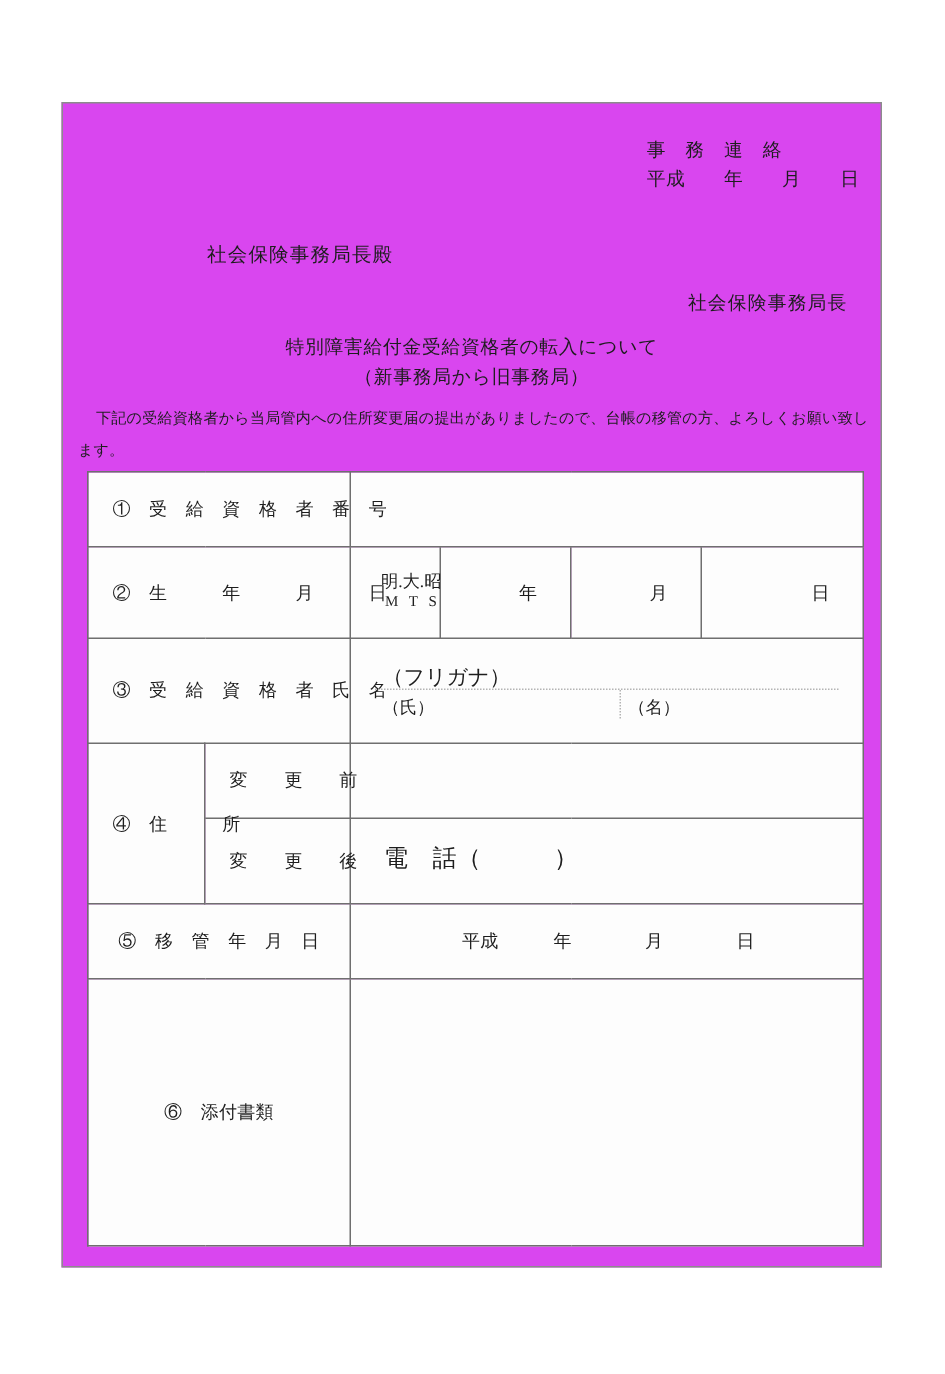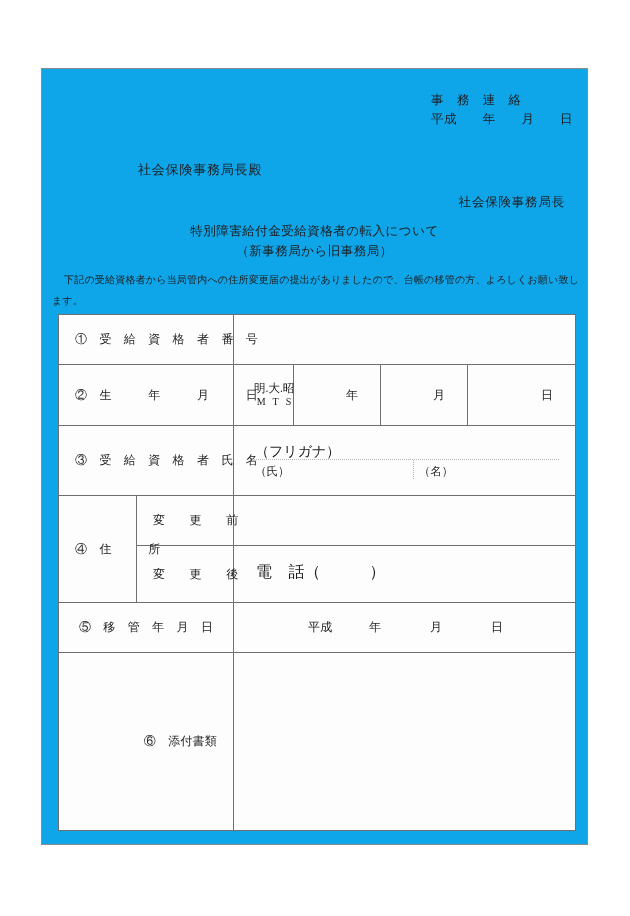--- a/index.html
+++ b/index.html
@@ -17,21 +17,21 @@
   }
 
   #page {
     position: absolute;
     left: 41px;
     top: 68px;
     width: 547px;
     height: 777px;
     border: 1px solid #8c8c8c;
     box-sizing: border-box;
-    background: #0ea5e9;
+    background: #d946ef;
   }
 
   
   .hdr-right {
     position: absolute;
     right: 14px;
     top: 22px;
     text-align: left;
     font-size: 12.5px;
     line-height: 19px;
@@ -206,21 +206,21 @@
   }
 
   .iten-date {
     font-size: 12px;
     letter-spacing: 0.2px;
     padding-left: 58px;
     white-space: pre;
   }
 
   .r6label {
-    text-align: right;
+    text-align: center;
     font-size: 12px;
     letter-spacing: 0.2px;
   }
 </style>
 </head>
 <body>
 
 <div id="page">
 
   <div class="hdr-right">

